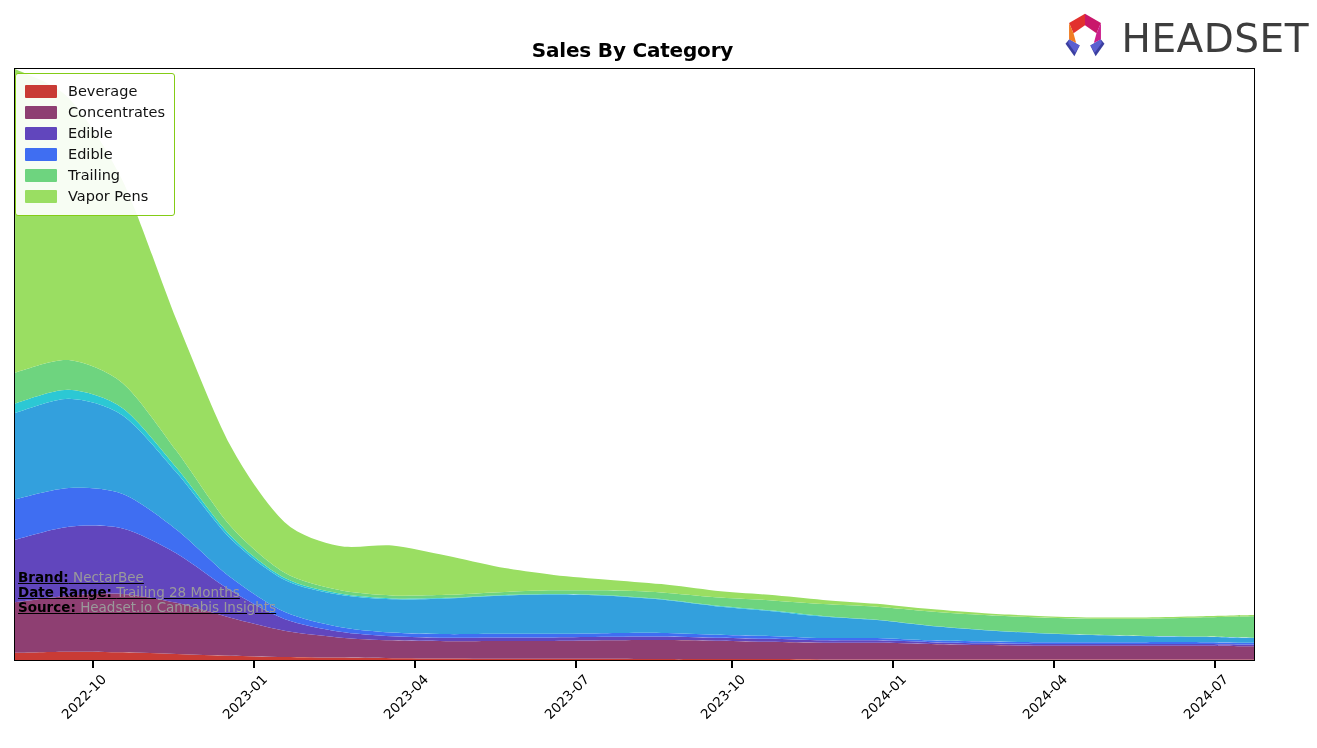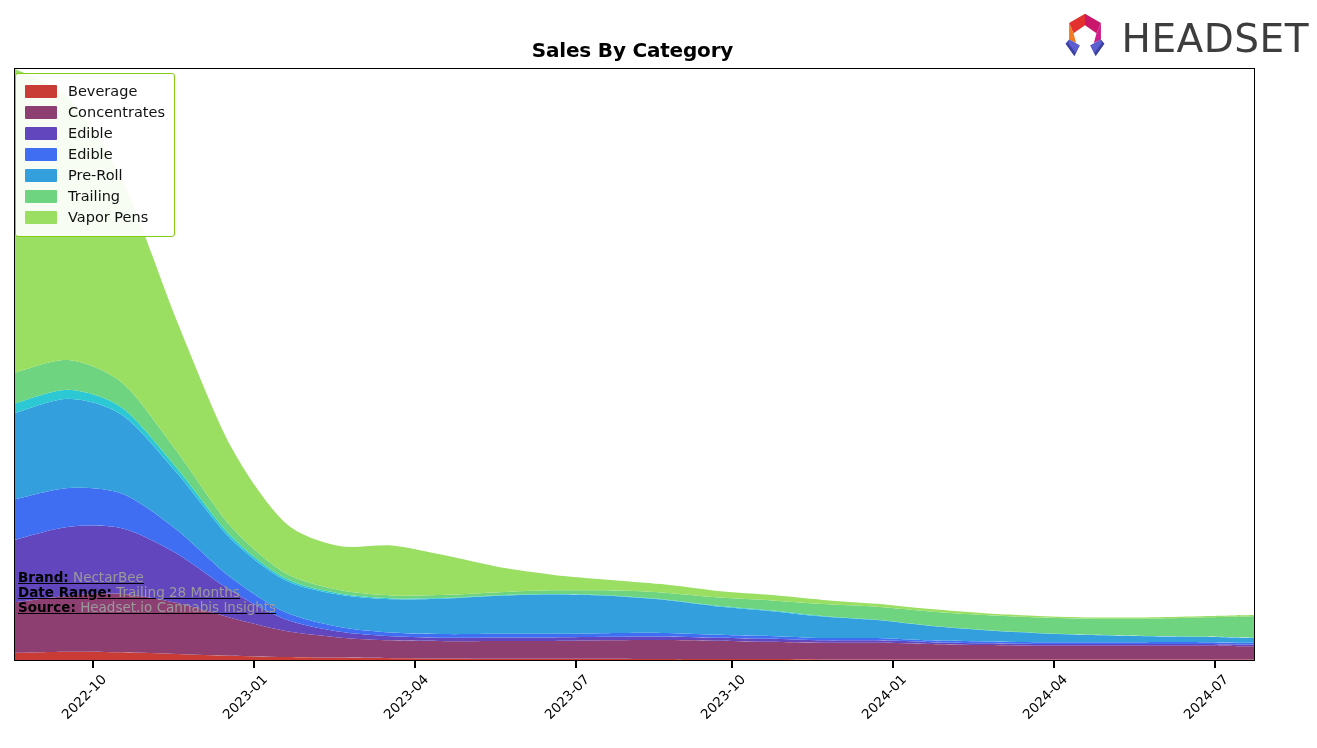--- a/index.html
+++ b/index.html
@@ -125,24 +125,20 @@
         </div>
         <div class="legend-row">
           <span class="legend-swatch" style="background: rgb(97, 70, 189);"></span>
           <span class="legend-label">Edible</span>
         </div>
         <div class="legend-row">
           <span class="legend-swatch" style="background: rgb(63, 110, 242);"></span>
           <span class="legend-label">Edible</span>
         </div>
         <div class="legend-row">
-          <span class="legend-swatch" style="background: rgb(51, 160, 221);"></span>
-          <span class="legend-label">Pre-Roll</span>
-        </div>
-        <div class="legend-row">
           <span class="legend-swatch" style="background: rgb(110, 212, 127);"></span>
           <span class="legend-label">Trailing</span>
         </div>
         <div class="legend-row">
           <span class="legend-swatch" style="background: rgb(154, 222, 98);"></span>
           <span class="legend-label">Vapor Pens</span>
         </div>
       </div>
   </div>
 

